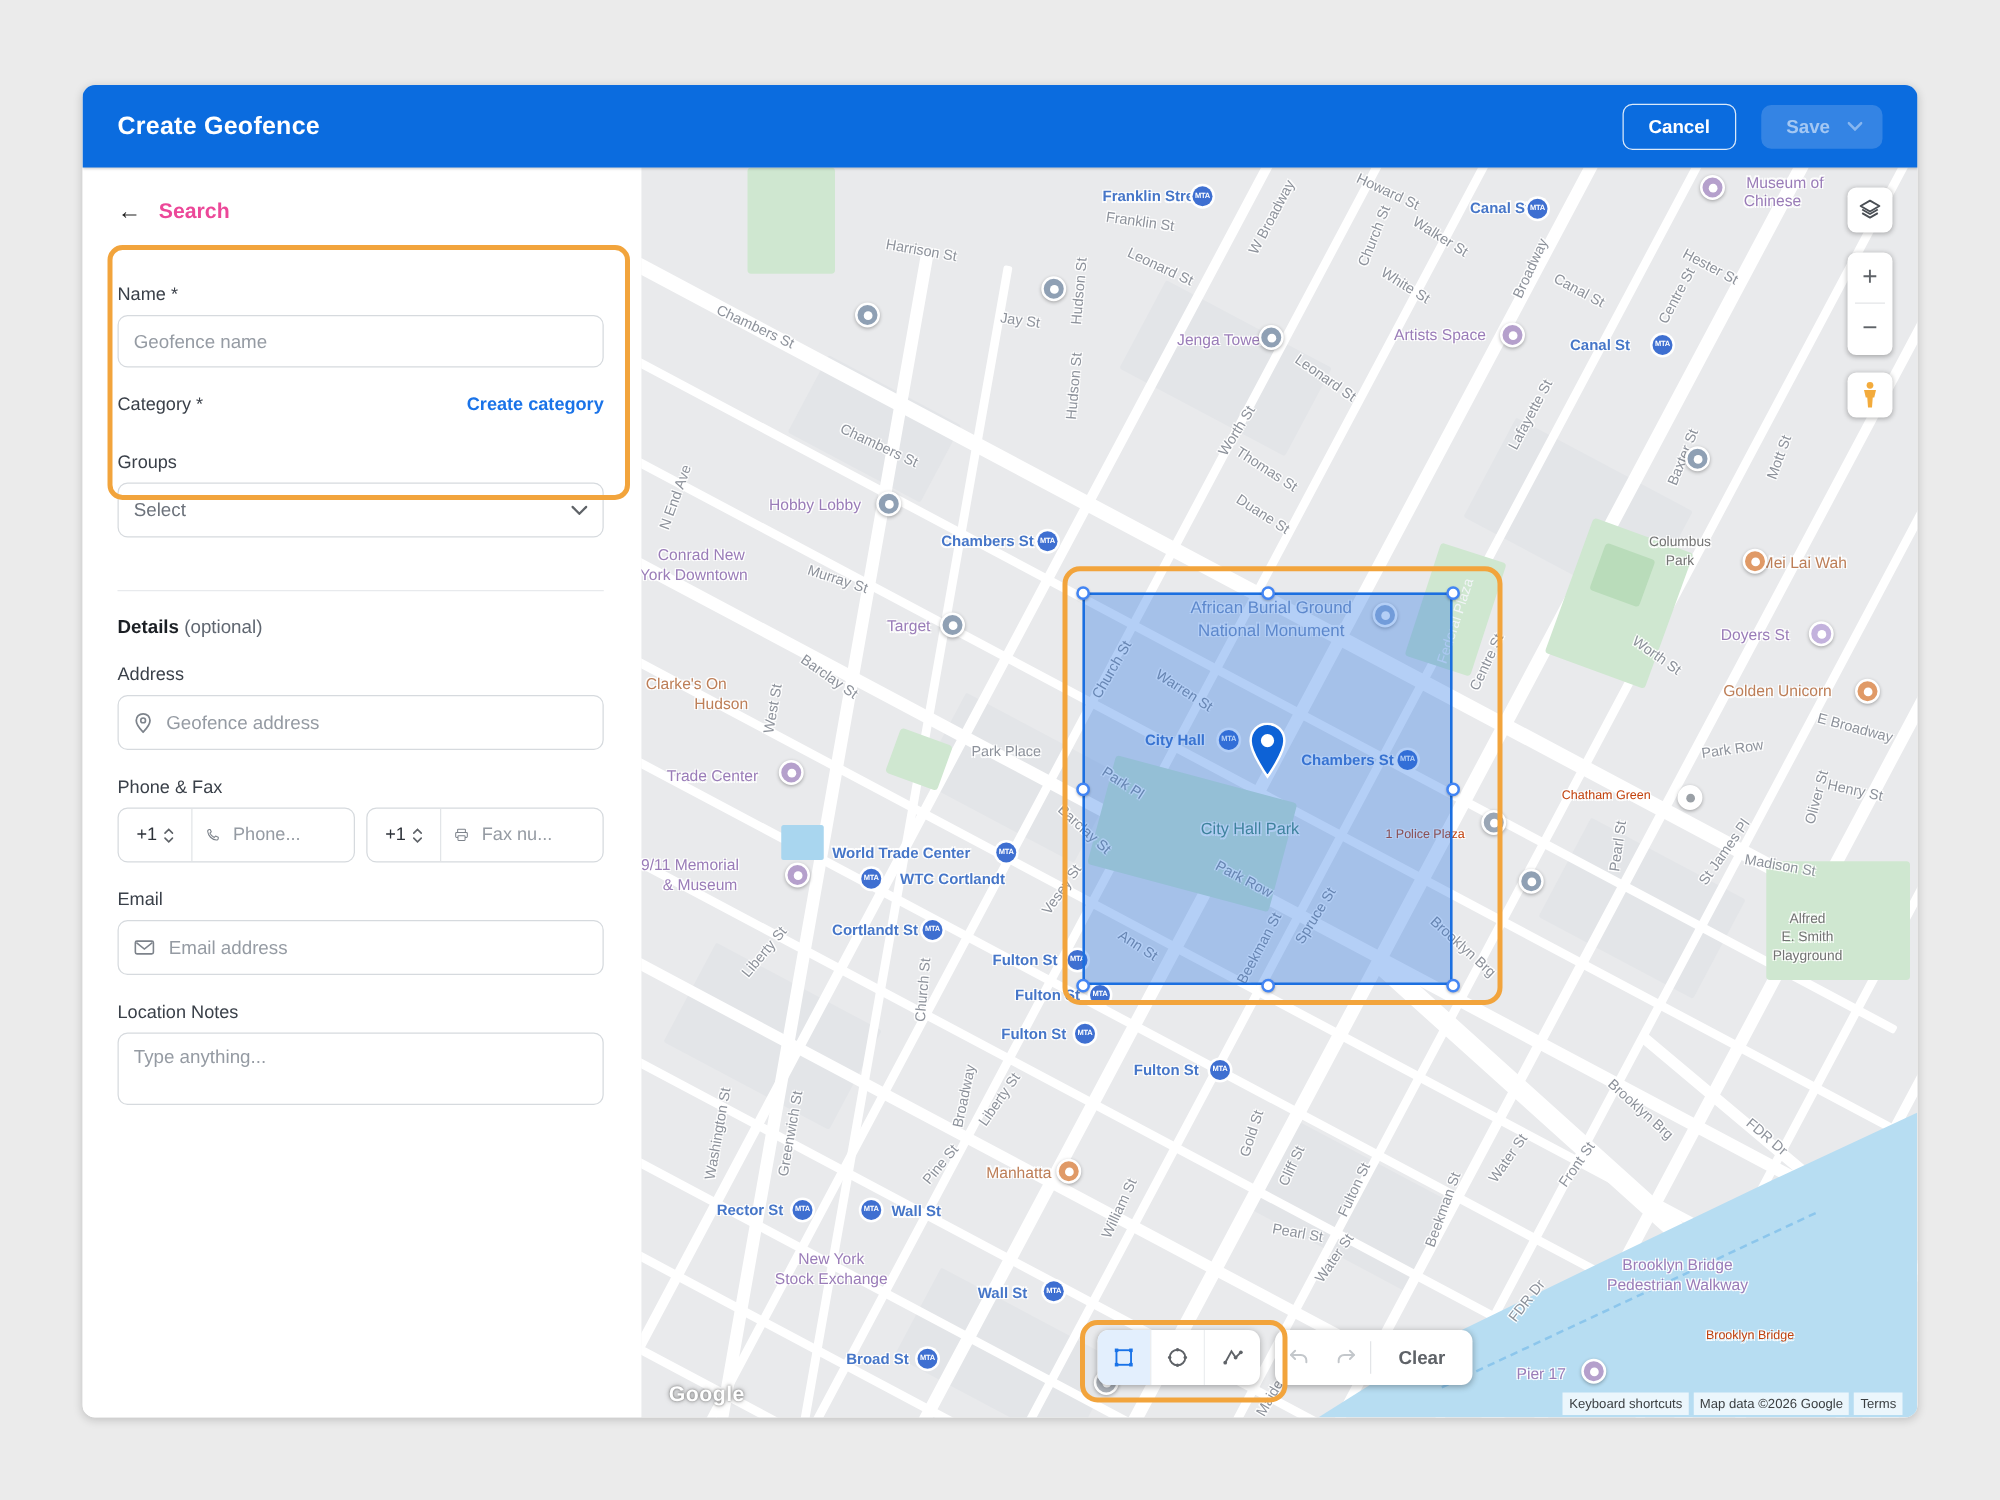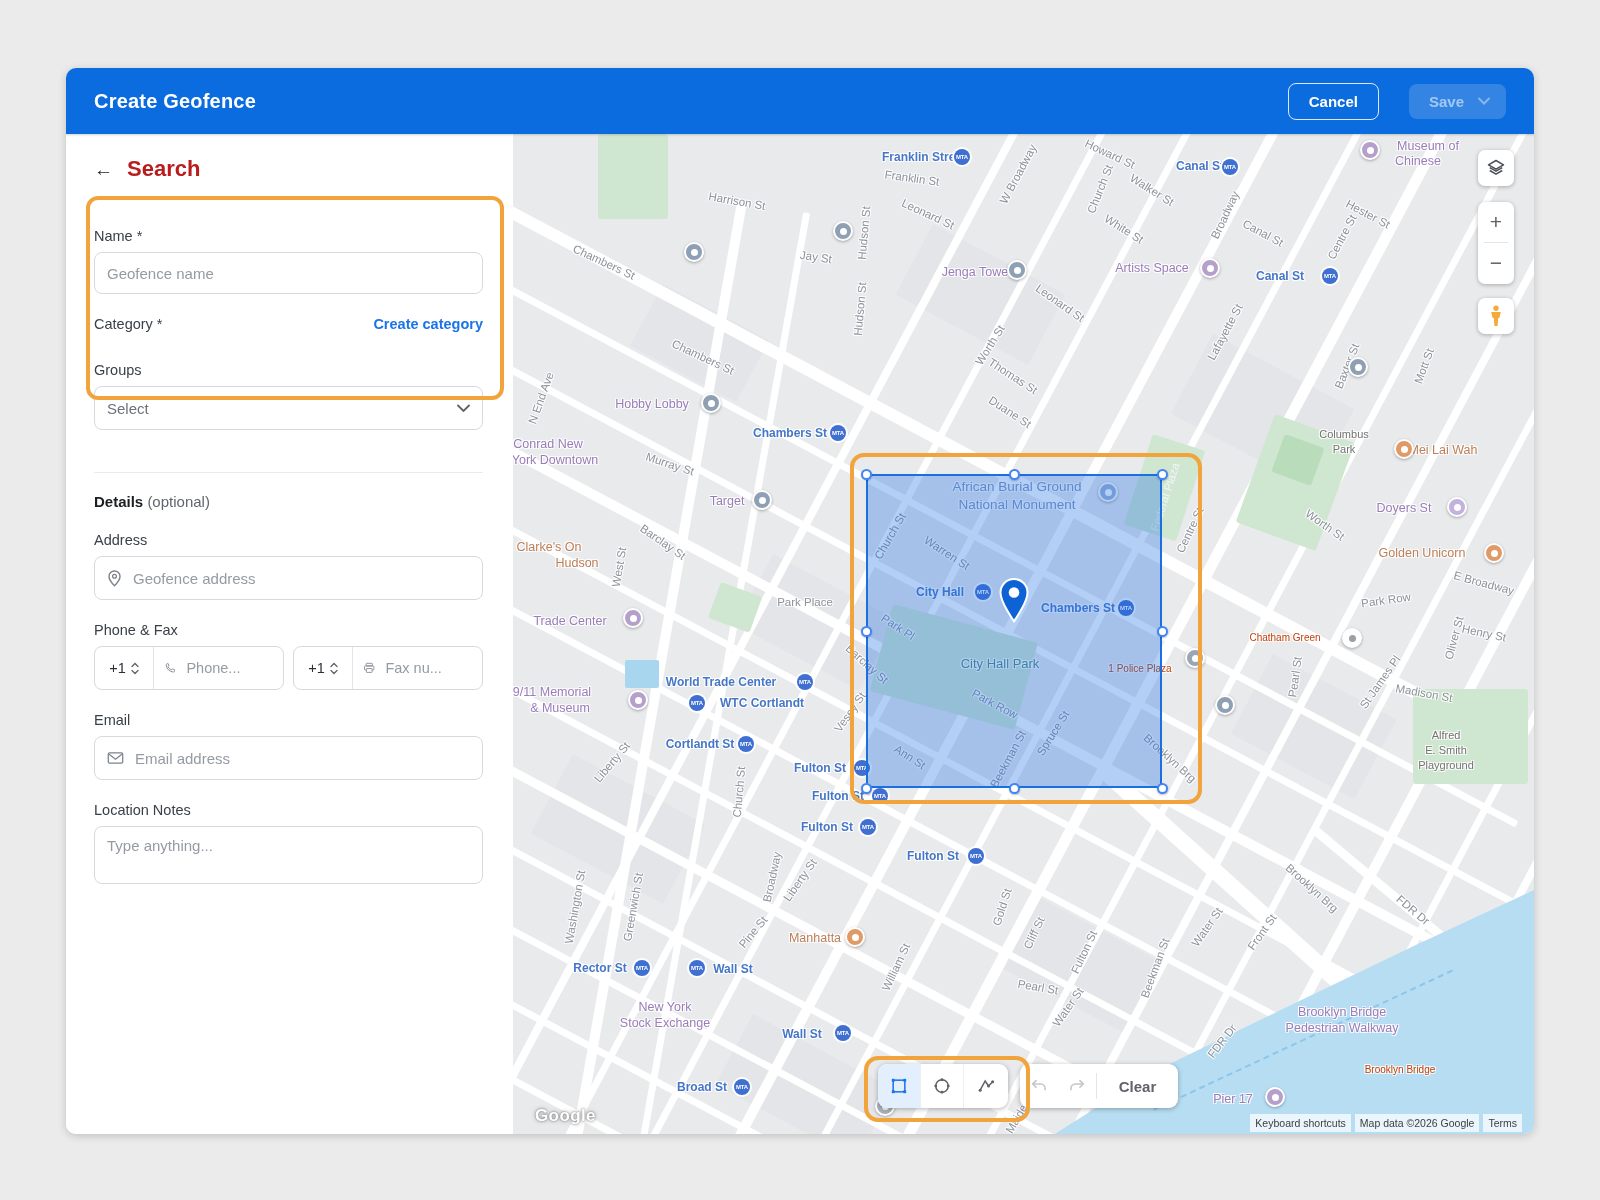--- a/index.html
+++ b/index.html
@@ -1,30 +1,30 @@
 <!DOCTYPE html>
 <html><head>
 <meta charset="utf-8">
 <style>
   html,body{margin:0;padding:0;}
   body{width:1600px;height:1200px;background:#ebebeb;font-family:"Liberation Sans",sans-serif;position:relative;overflow:hidden;}
   .card{position:absolute;left:66px;top:68px;width:1468px;height:1066px;background:#fff;border-radius:10px;overflow:hidden;box-shadow:0 2px 8px rgba(0,0,0,.18);}
   
   .appbar{position:absolute;left:0;top:0;right:0;height:66px;background:#0b6cdf;display:flex;align-items:center;justify-content:space-between;padding:0 28px;box-sizing:border-box;z-index:40;box-shadow:0 1px 2px rgba(0,0,0,.18);}
   .appbar h1{color:#fff;font-size:20px;font-weight:700;margin:0;letter-spacing:.2px;}
-  .appbar .actions{display:flex;gap:30px;align-items:center;}
+  .appbar .actions{display:flex;gap:20px;align-items:center;}
   .btn-cancel{background:transparent;border:1.5px solid rgba(255,255,255,.85);color:#fff;font-size:15px;font-weight:700;padding:9px 20px;border-radius:8px;font-family:inherit;cursor:pointer;}
   .btn-save{background:rgba(255,255,255,.17);border:none;color:rgba(255,255,255,.55);font-size:15px;font-weight:700;padding:9px 16px 9px 20px;border-radius:8px;display:flex;align-items:center;gap:14px;font-family:inherit;cursor:default;}
   .btn-save svg{opacity:.75;}
   
   .content{position:absolute;top:66px;left:0;right:0;bottom:0;display:flex;}
   .sidebar{width:447px;background:#fff;position:relative;box-sizing:border-box;padding:0 30px 0 28px;flex:none;z-index:5;}
   .backrow{display:flex;align-items:center;gap:14px;margin-top:22px;height:26px;}
   .backrow .arr{font-size:19px;color:#222;line-height:1;cursor:pointer;}
-  .backrow .blabel{font-size:22px;font-weight:700;color:#b91c1c;}
+  .backrow .blabel{font-size:17px;font-weight:700;color:#ec4899;}
   .flabel{font-size:14.5px;color:#3a4049;margin-top:0;display:block;}
   .row-label{display:flex;justify-content:space-between;align-items:baseline;}
   .link{color:#1a73e8;font-size:14.5px;font-weight:600;text-decoration:none;cursor:pointer;}
   .tinput{margin-top:8px;width:100%;height:42px;border:1px solid #d6dade;border-radius:8px;box-sizing:border-box;font-size:15px;font-family:inherit;color:#222;padding:0 12px;outline:none;background:#fff;}
   .tinput::placeholder{color:#959ba3;}
   .selbox{margin-top:8px;height:42px;border:1px solid #d6dade;border-radius:8px;display:flex;align-items:center;justify-content:space-between;padding:0 12px;cursor:pointer;background:#fff;}
   .selbox .ph{font-size:15px;color:#6c727b;}
   .iconput{margin-top:8px;height:42px;border:1px solid #d6dade;border-radius:8px;display:flex;align-items:center;gap:9px;padding:0 12px;background:#fff;}
   .iconput input{border:none;outline:none;font-size:15px;font-family:inherit;flex:1;color:#222;background:transparent;}
   .iconput input::placeholder{color:#959ba3;}
@@ -360,21 +360,21 @@
         <div class="mlabel st" style="left: 911px; top: 232px; transform: translate(-50%, -50%) rotate(-70deg);">Mott St</div>
         <div class="mlabel st" style="left: 547px; top: 169px; transform: translate(-50%, -50%) rotate(35deg);">Leonard St</div>
         <div class="mlabel st" style="left: 477px; top: 211px; transform: translate(-50%, -50%) rotate(-58deg);">Worth St</div>
         <div class="mlabel st" style="left: 500px; top: 242px; transform: translate(-50%, -50%) rotate(33deg);">Thomas St</div>
         <div class="mlabel st" style="left: 497px; top: 278px; transform: translate(-50%, -50%) rotate(33deg);">Duane St</div>
         <div class="mlabel st" style="left: 91px; top: 128px; transform: translate(-50%, -50%) rotate(25deg);">Chambers St</div>
         <div class="mlabel st" style="left: 190px; top: 223px; transform: translate(-50%, -50%) rotate(25deg);">Chambers St</div>
         <div class="mlabel tr" style="left: 277px; top: 299px; transform: translate(-50%, -50%) rotate(0deg);">Chambers St</div>
         <div class="mlabel poi" style="left: 139px; top: 270px; transform: translate(-50%, -50%) rotate(0deg);">Hobby Lobby</div>
         <div class="mlabel st" style="left: 157px; top: 330px; transform: translate(-50%, -50%) rotate(18deg);">Murray St</div>
-        <div class="mlabel poi" style="left: 35px; top: 310px; transform: translate(-50%, -50%) rotate(0deg);">Conrad New</div>
+        <div class="mlabel poi" style="left: 48px; top: 310px; transform: translate(-50%, -50%) rotate(0deg);">Conrad New</div>
         <div class="mlabel poi" style="left: 42px; top: 326px; transform: translate(-50%, -50%) rotate(0deg);">York Downtown</div>
         <div class="mlabel poi" style="left: 214px; top: 367px; transform: translate(-50%, -50%) rotate(0deg);">Target</div>
         <div class="mlabel st" style="left: 150px; top: 408px; transform: translate(-50%, -50%) rotate(35deg);">Barclay St</div>
         <div class="mlabel food" style="left: 36px; top: 413px; transform: translate(-50%, -50%) rotate(0deg);">Clarke's On</div>
         <div class="mlabel food" style="left: 43px; top: 429px; transform: translate(-50%, -50%) rotate(0deg); padding-left: 42px;">Hudson</div>
         <div class="mlabel st" style="left: 106px; top: 433px; transform: translate(-50%, -50%) rotate(-80deg);">West St</div>
         <div class="mlabel st" style="left: 28px; top: 264px; transform: translate(-50%, -50%) rotate(-70deg);">N End Ave</div>
         <div class="mlabel st" style="left: 292px; top: 468px; transform: translate(-50%, -50%) rotate(0deg);">Park Place</div>
         <div class="mlabel poi" style="left: 57px; top: 487px; transform: translate(-50%, -50%) rotate(0deg);">Trade Center</div>
         <div class="mlabel tr" style="left: 208px; top: 548px; transform: translate(-50%, -50%) rotate(0deg);">World Trade Center</div>

